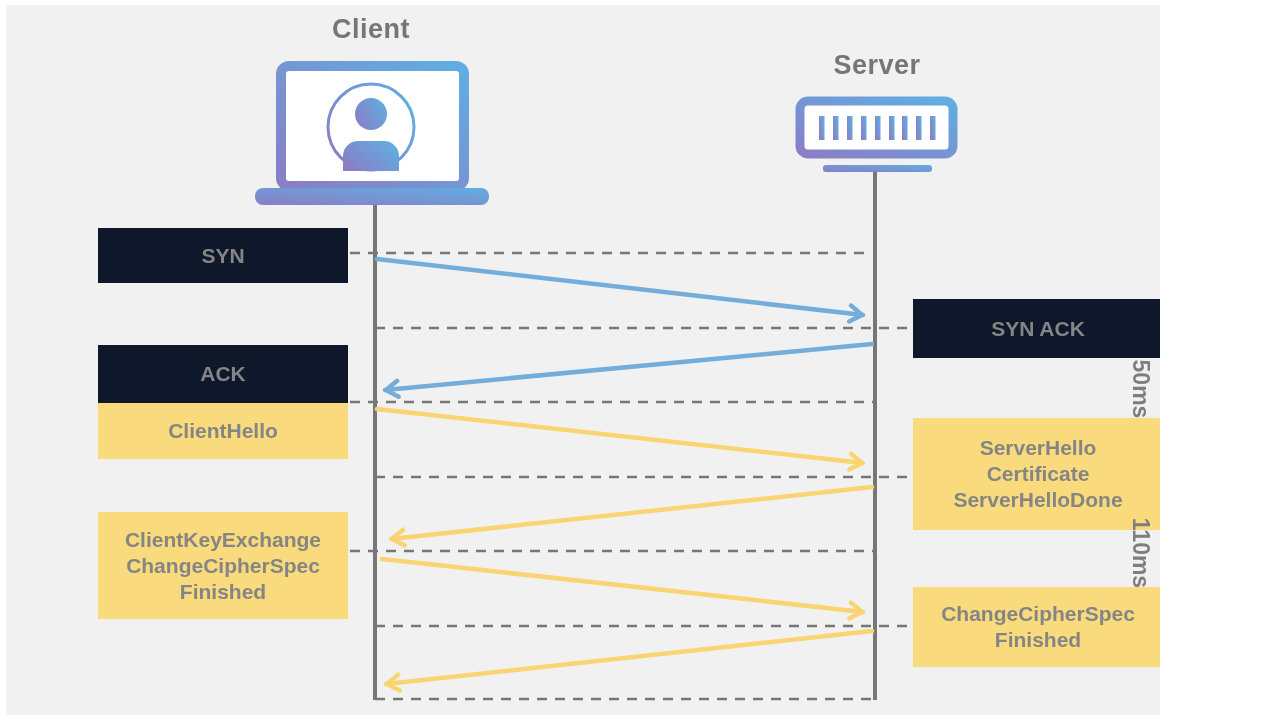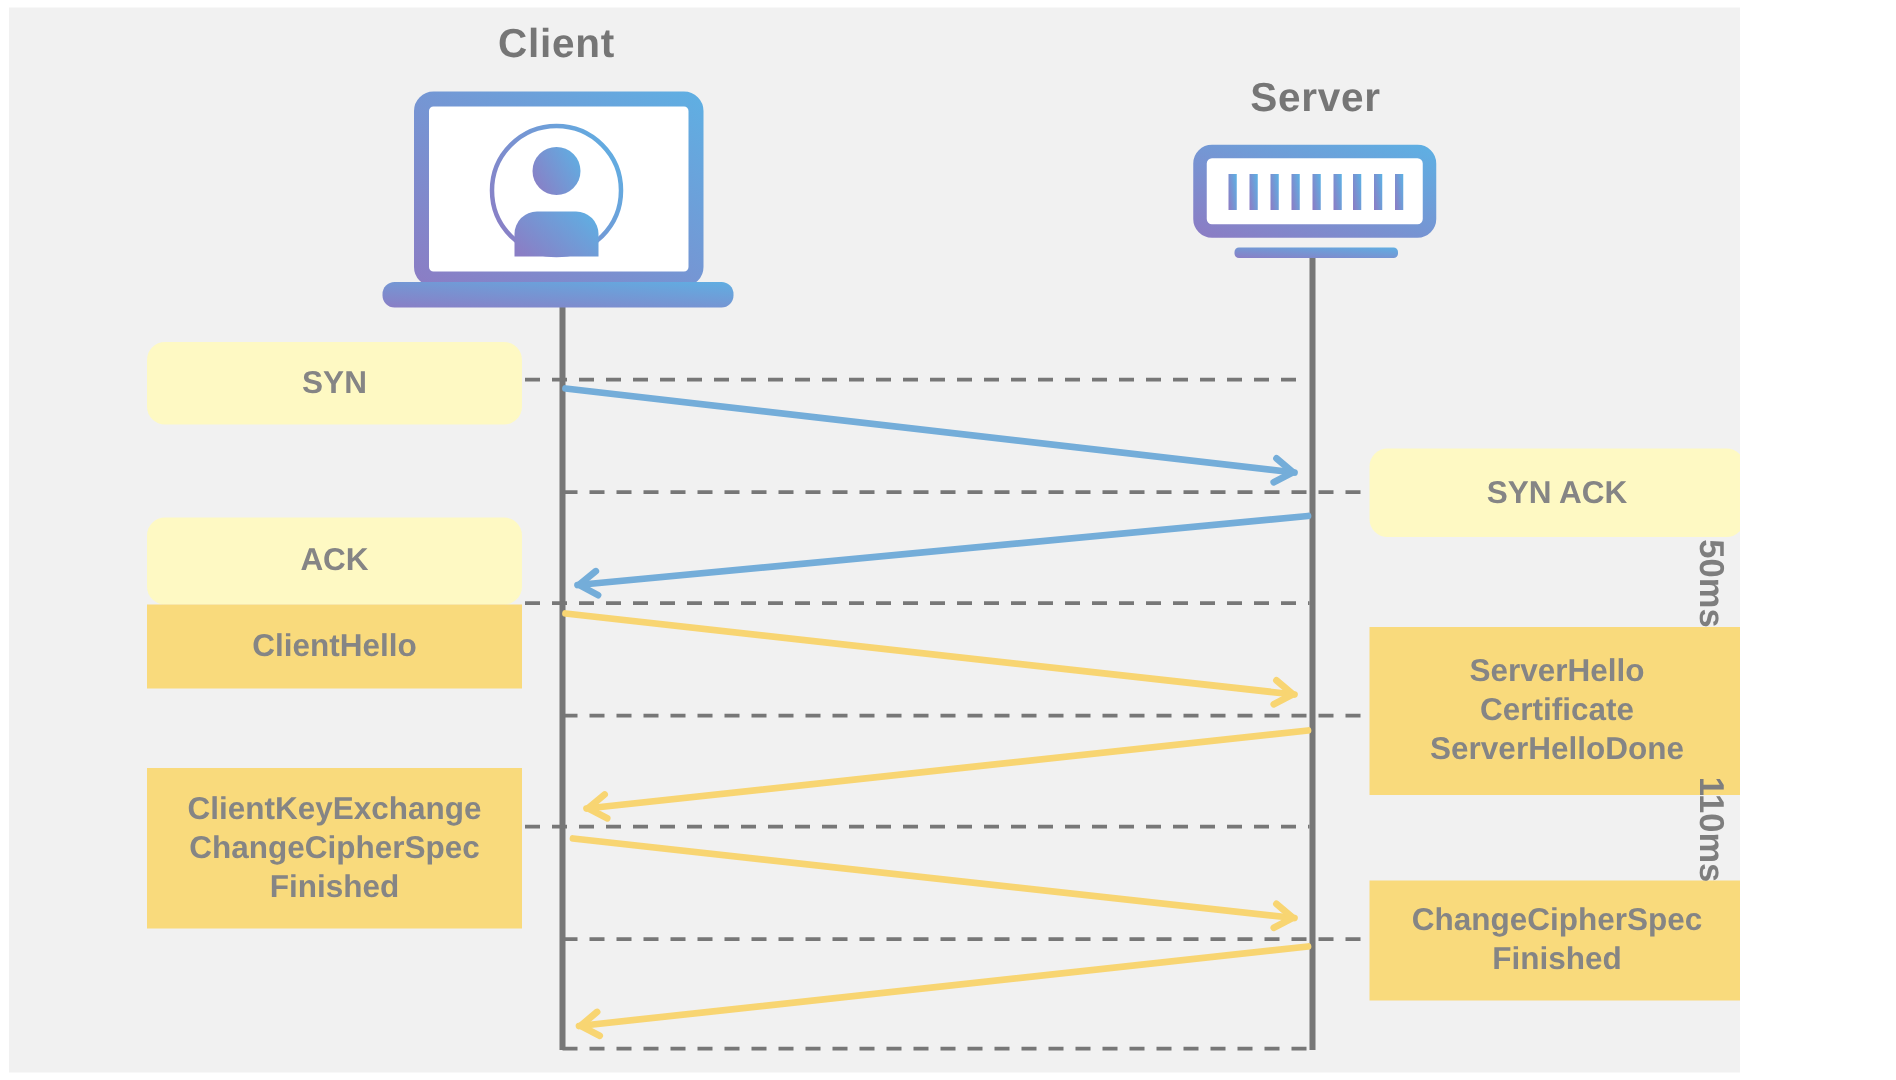--- a/index.html
+++ b/index.html
@@ -14,21 +14,21 @@
   .actor-title {
     position:absolute; width:200px; text-align:center;
     font-size:27px; font-weight:700; color:#767676; letter-spacing:0.5px;
   }
   .msg-box {
     position:absolute; width:250px;
     display:flex; align-items:center; justify-content:center;
     font-size:21px; font-weight:700; color:#858585;
     text-align:center; white-space:pre-line; line-height:26px;
   }
-  .msg-box.blue { background:#fef9c3;border-radius:12px; }
+  .msg-box.blue { background:#0f172a; }
   .msg-box.yellow { background:#f9da7c; }
   .phase-label {
     position:absolute; width:120px; height:52px;
     transform:rotate(90deg);
     font-size:23px; font-weight:700; color:#7e7e7e;
     line-height:26px; text-align:center; white-space:pre-line;
   }
   svg.layer { position:absolute; left:0; top:0; }
 </style>
 </head>

